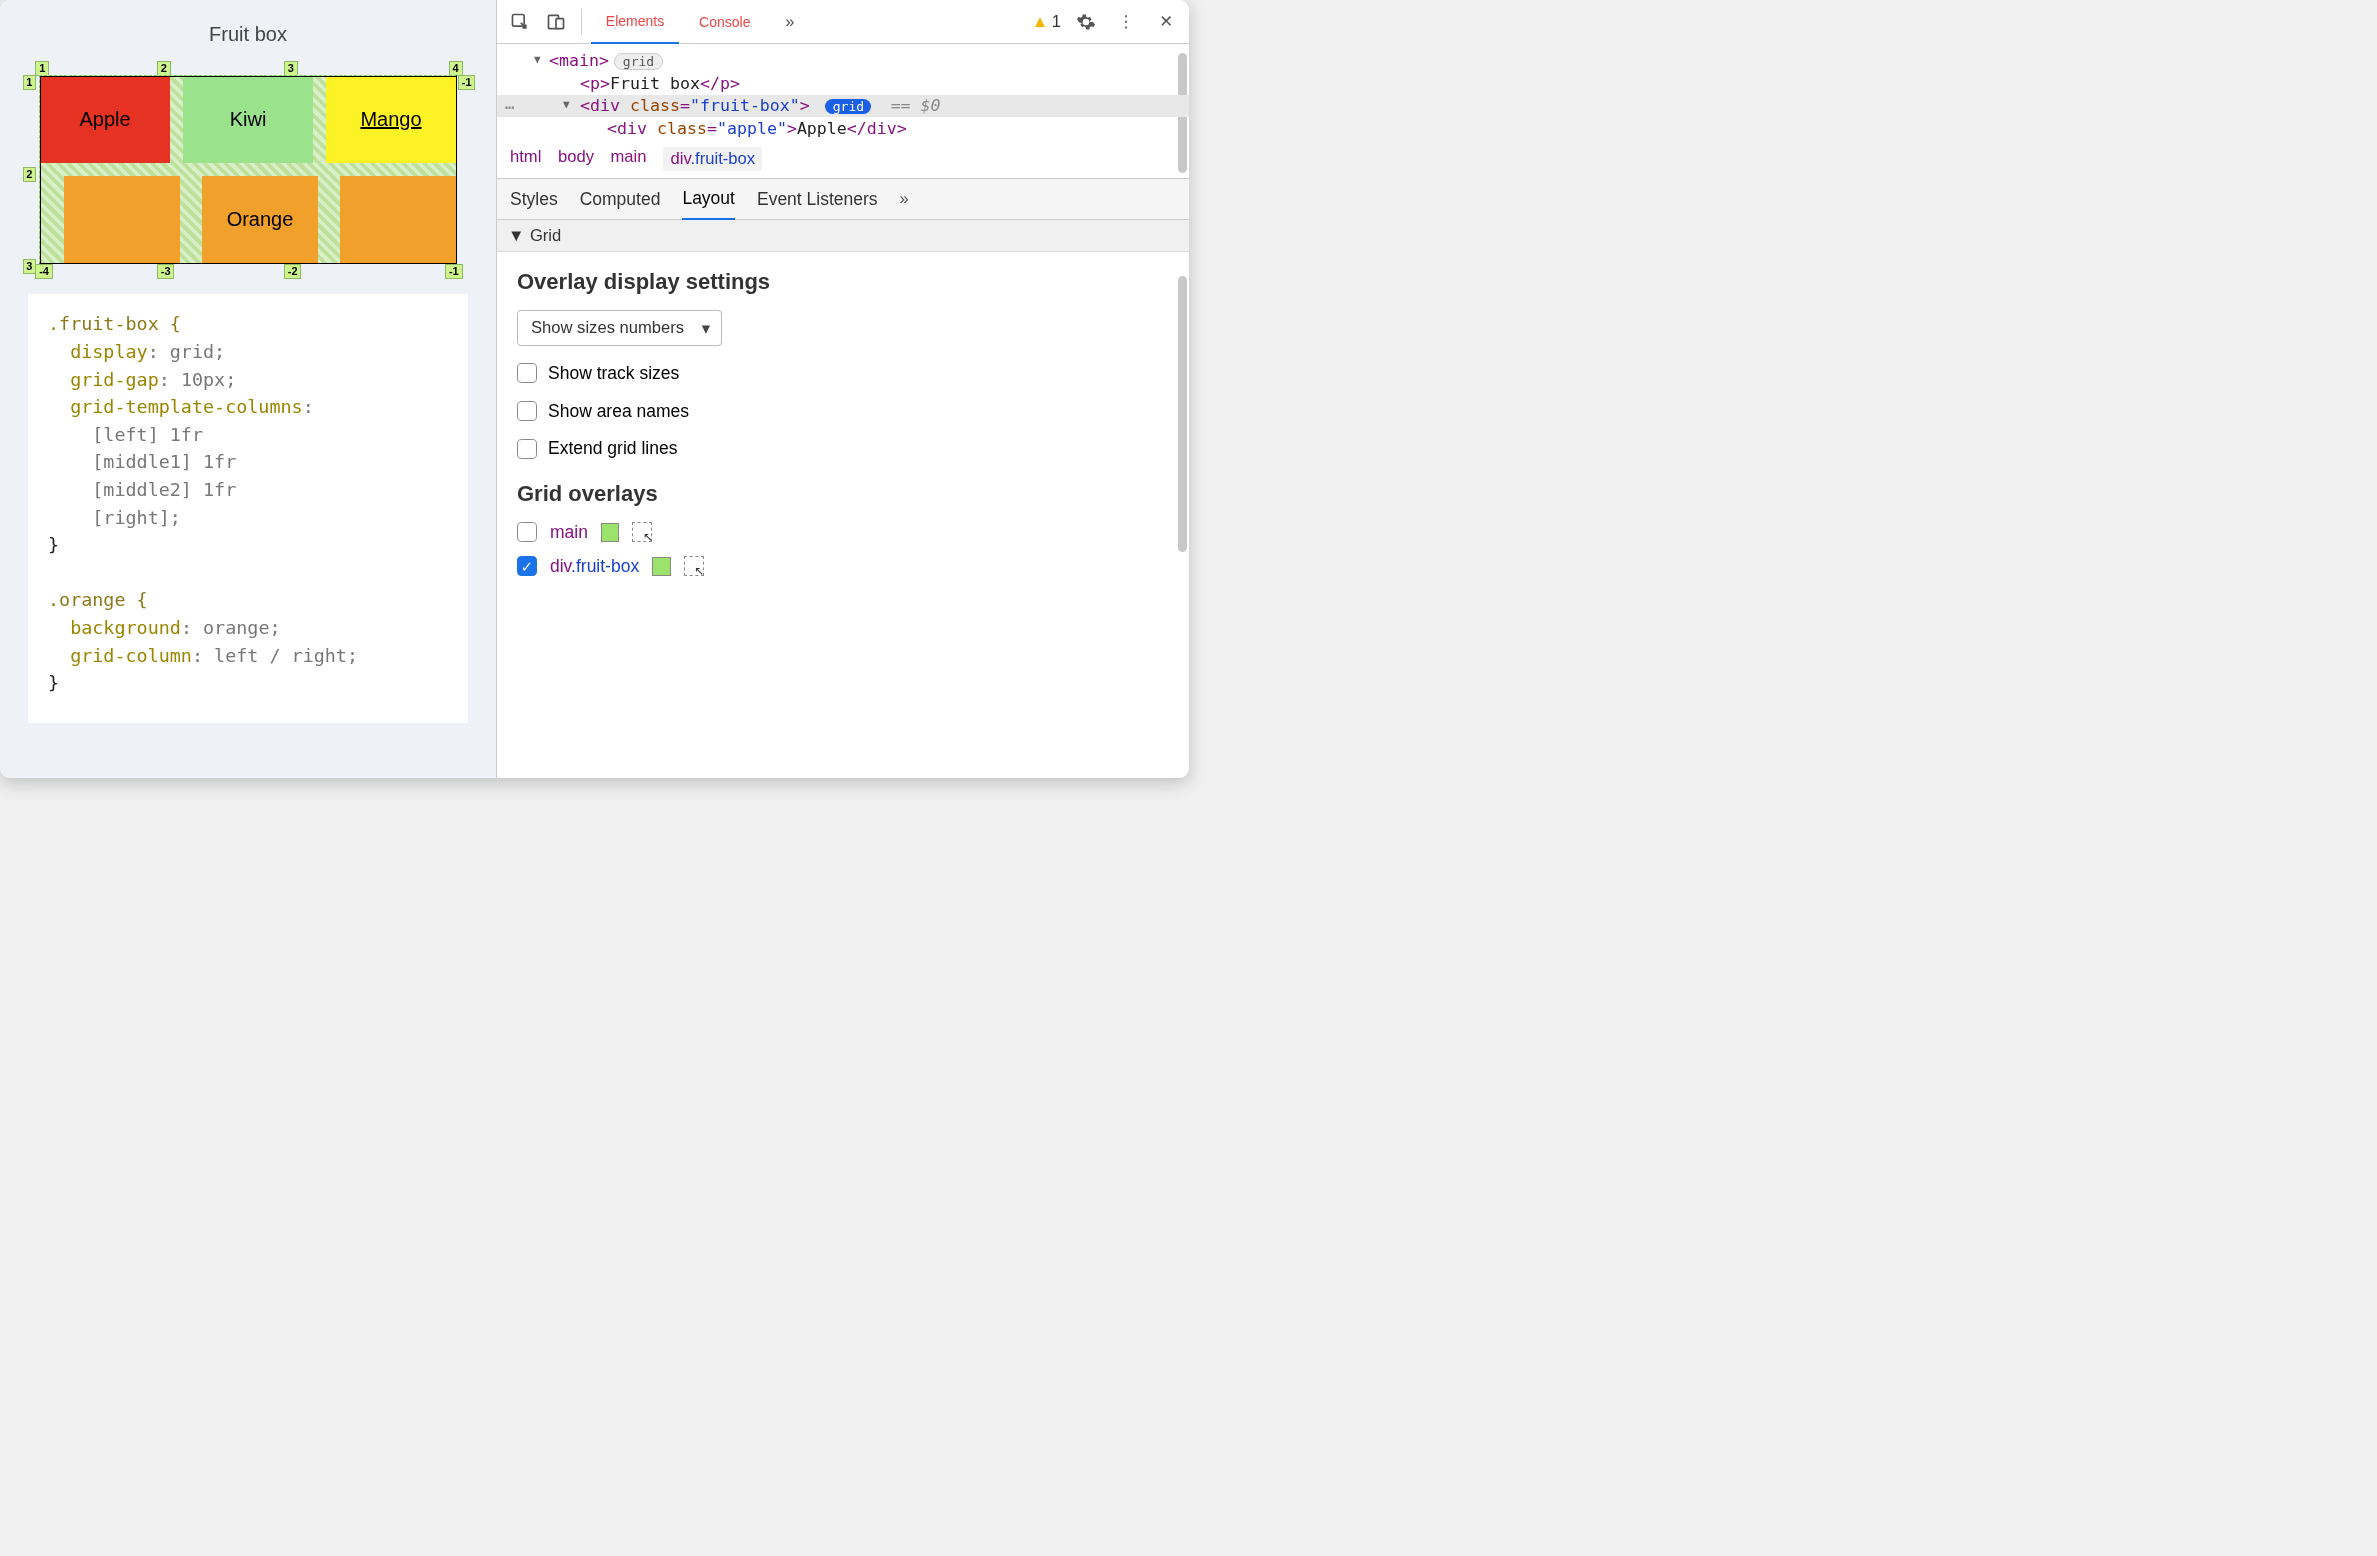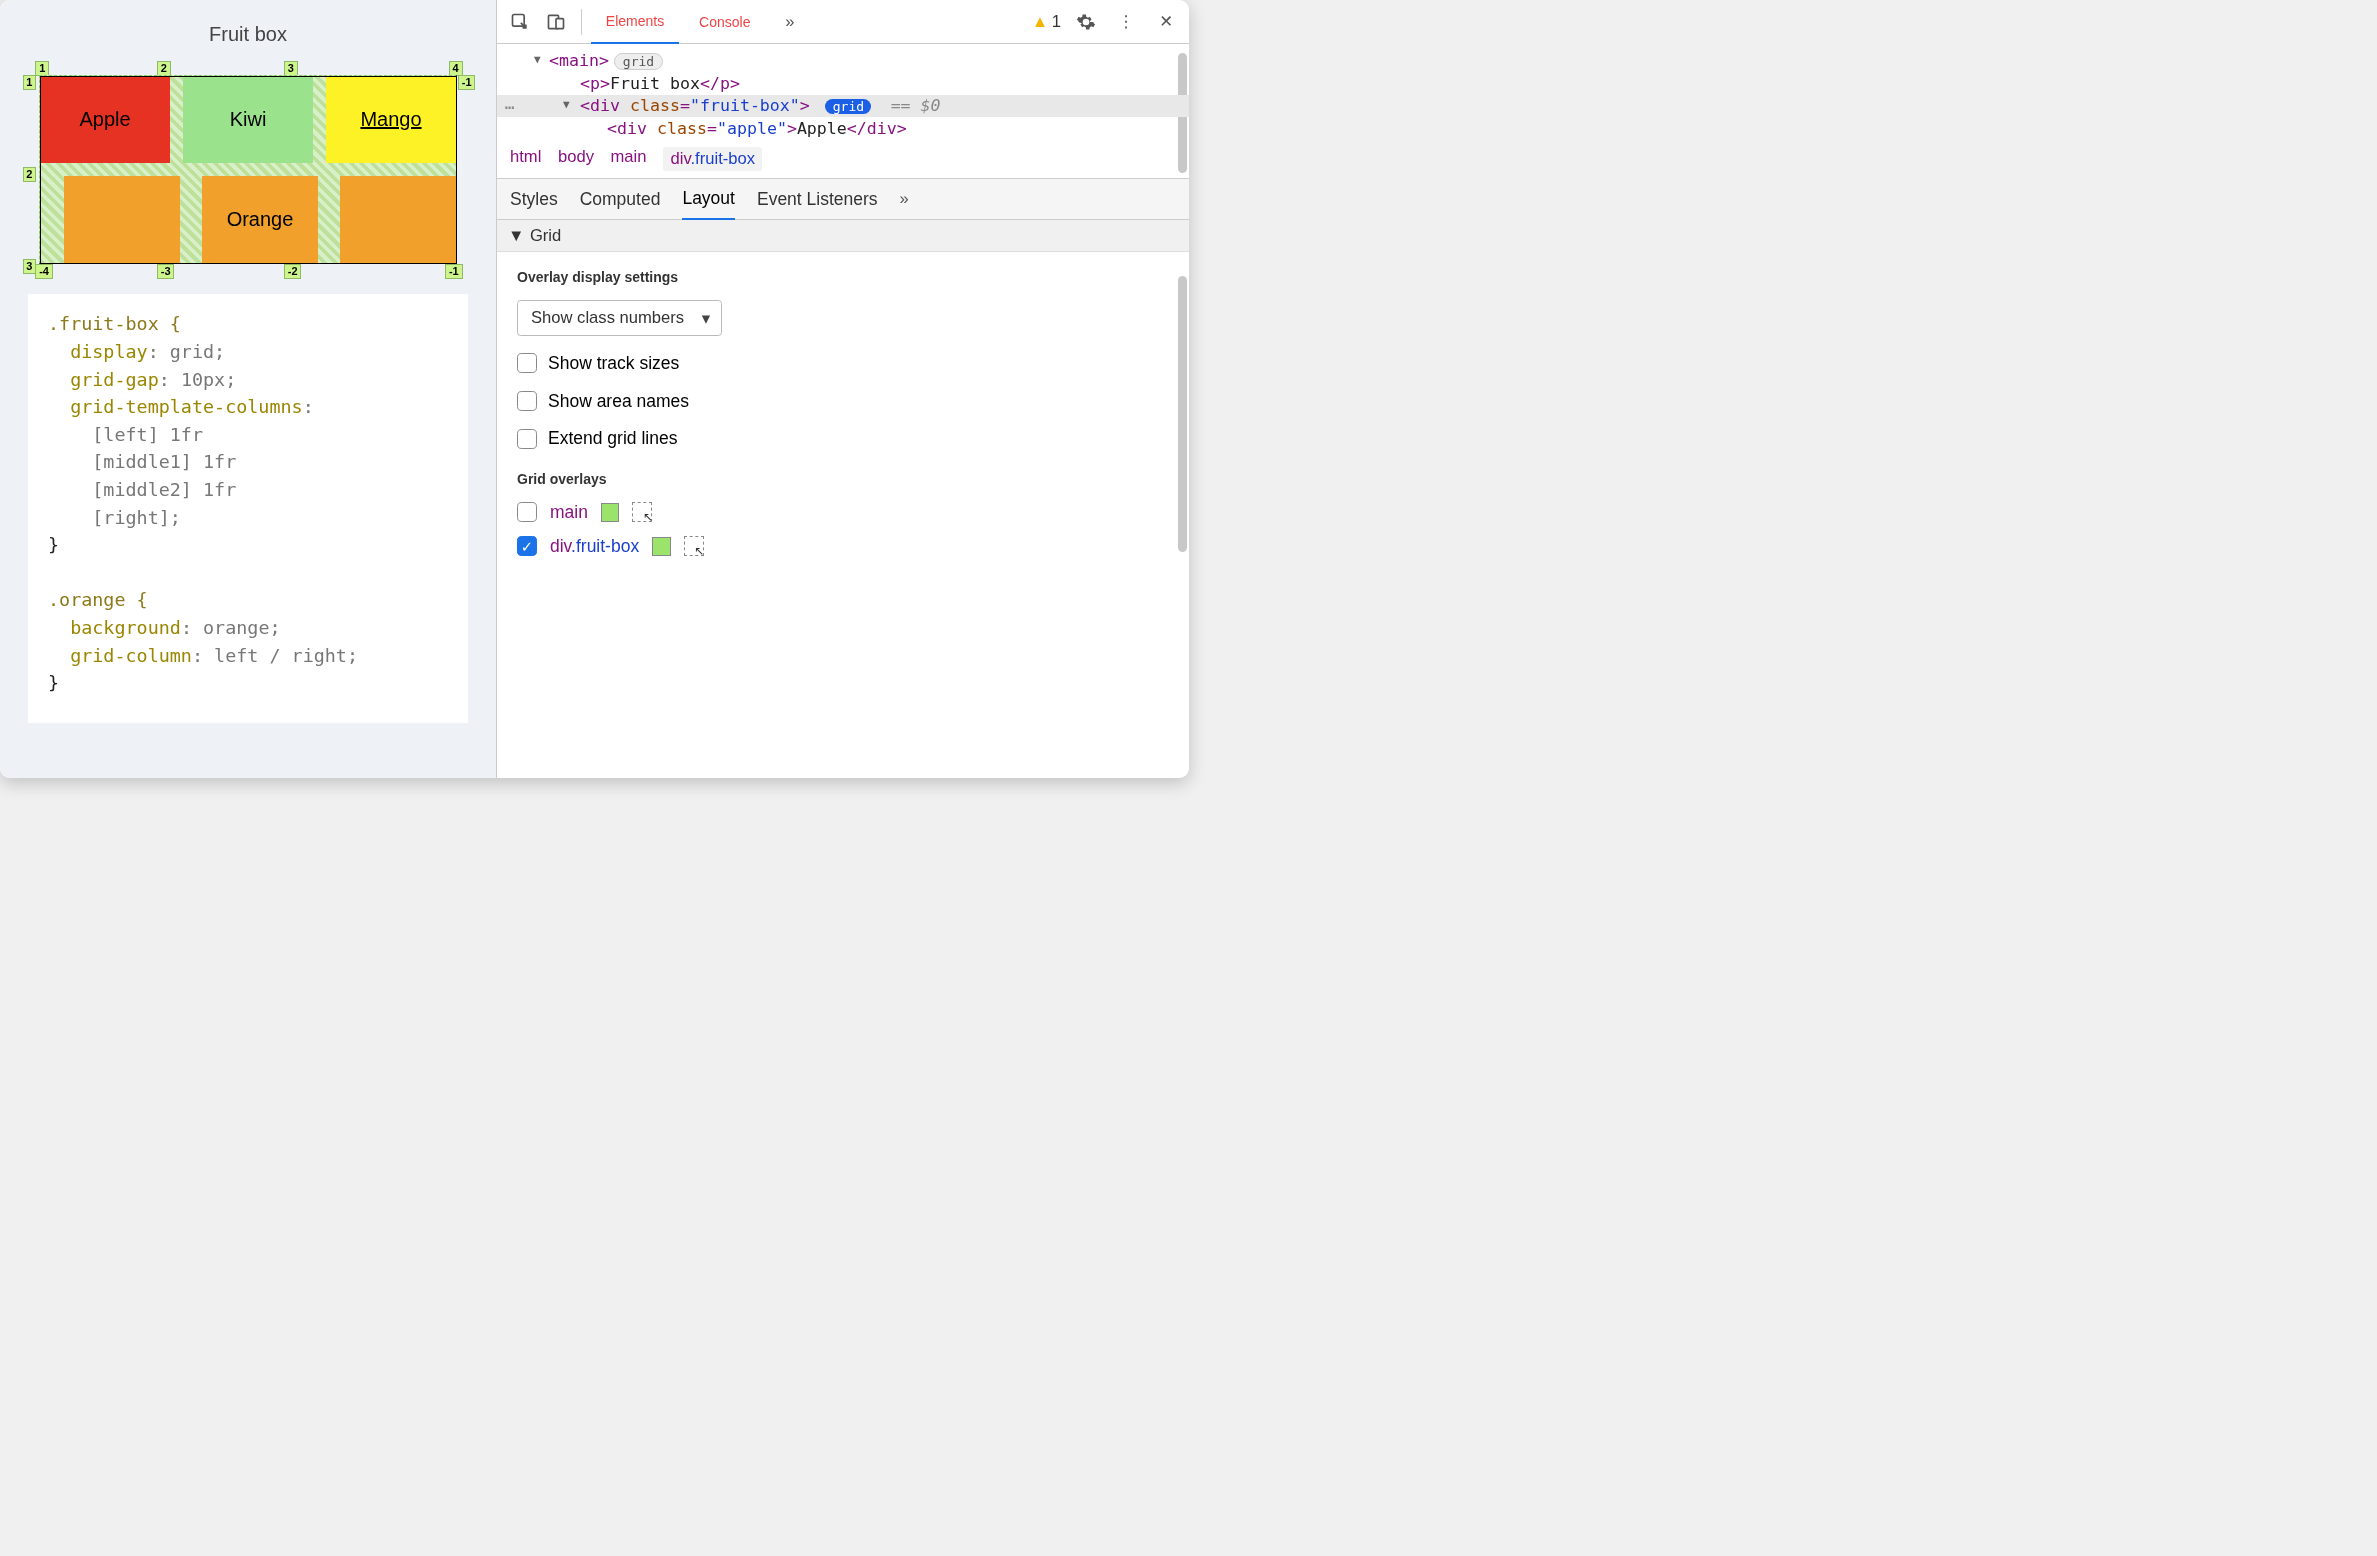--- a/index.html
+++ b/index.html
@@ -196,21 +196,21 @@
   .ptab { font-size:17.5px; color:#333; cursor:pointer; height:41px; display:flex;align-items:center;}
   .ptab.active { color:#000; border-bottom:2.8px solid #1a73e8;}
   .section-hdr {
     background:#f0f0f0;
     padding:5.5px 11px;
     border-bottom:0.9px solid #ddd;
     font-size:16.6px;
     display:flex;align-items:center;gap:5.5px;
   }
   .section-body { padding:16.6px 20px; }
-  .sub-h { font-weight:600; font-size:14px; margin-bottom:14.7px;}
+  .sub-h { font-weight:600; font-size:22px; margin-bottom:14.7px;}
   .select {
     border:0.9px solid #bbb;
     border-radius:3.7px;
     padding:7.4px 37px 7.4px 13px;
     font-size:16.6px;
     position:relative;
     display:inline-block;
     background:#fff;
   }
   .select::after{
@@ -371,21 +371,21 @@
       <div class="ptab chevron">»</div>
     </div>
 
     <div class="section-hdr">
       <span>▼</span>
       <span>Grid</span>
     </div>
 
     <div class="section-body">
       <div class="sub-h">Overlay display settings</div>
-      <div class="select">Show class numbers</div>
+      <div class="select">Show sizes numbers</div>
       <div class="check-row">
         <span class="chk"></span>
         <span>Show track sizes</span>
       </div>
       <div class="check-row">
         <span class="chk"></span>
         <span>Show area names</span>
       </div>
       <div class="check-row">
         <span class="chk"></span>

